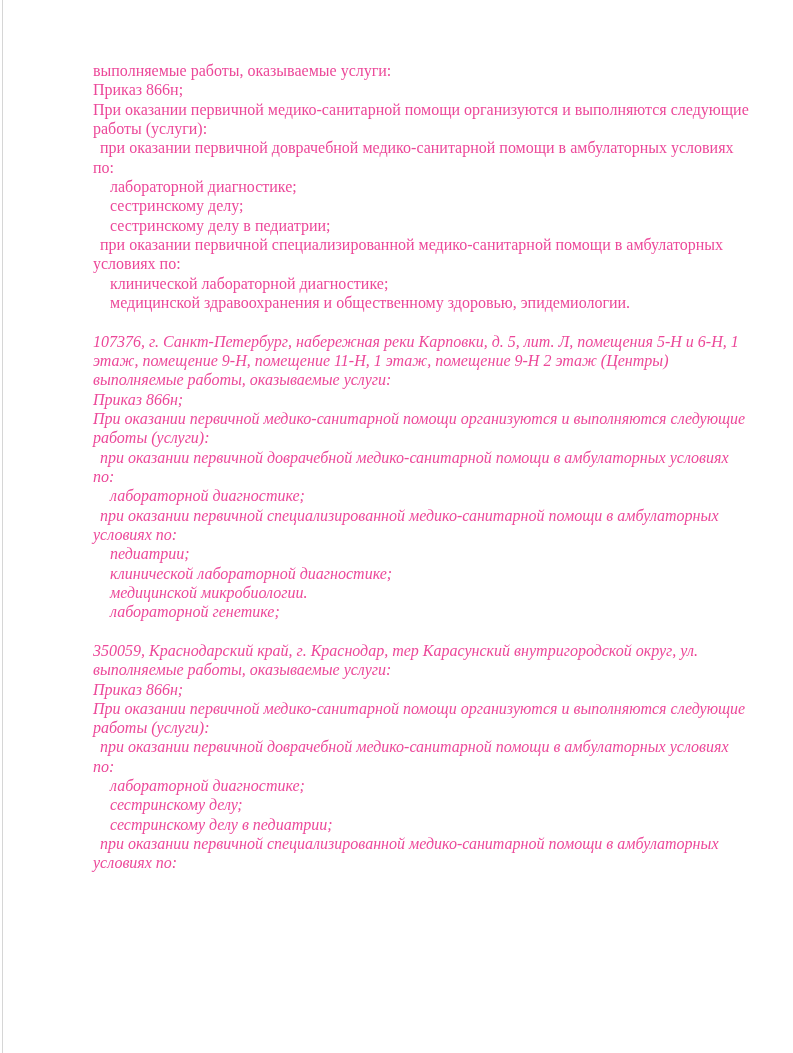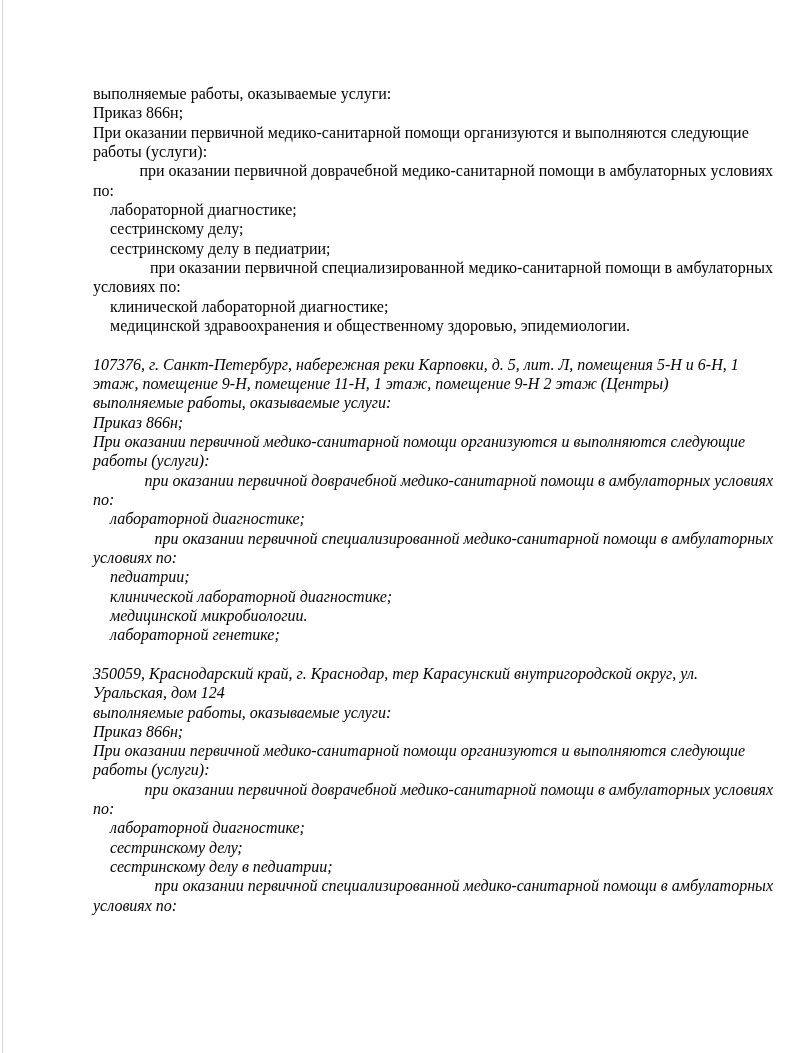--- a/index.html
+++ b/index.html
@@ -35,29 +35,29 @@
   }
   .block + .block {
     margin-top: 19.33px; 
     font-style: italic;
   }
   .line {
     height: 19.33px;
     white-space: pre;
   }
   .ind0 { padding-left: 0; }
-  .ind1 { padding-left: 7px; text-align: right; }
+  .ind1 { padding-left: 7px; }
   .ind2 { padding-left: 17px; }
 </style>
 </head>
 <body style="background: rgb(255, 255, 255);">
 
 <div class="page">
   <div class="page-edge" style="background: rgb(214, 214, 214);"></div>
-  <main class="doc" style="color: #000000; margin-top: 23px;">
+  <main class="doc" style="color: #ec4899;">
       <section class="block">
         <div class="line ind0">выполняемые работы, оказываемые услуги:</div>
         <div class="line ind0">Приказ 866н;</div>
         <div class="line ind0">При оказании первичной медико-санитарной помощи организуются и выполняются следующие</div>
         <div class="line ind0">работы (услуги):</div>
         <div class="line ind1">при оказании первичной доврачебной медико-санитарной помощи в амбулаторных условиях</div>
         <div class="line ind0">по:</div>
         <div class="line ind2">лабораторной диагностике;</div>
         <div class="line ind2">сестринскому делу;</div>
         <div class="line ind2">сестринскому делу в педиатрии;</div>
@@ -78,21 +78,20 @@
         <div class="line ind2">лабораторной диагностике;</div>
         <div class="line ind1">при оказании первичной специализированной медико-санитарной помощи в амбулаторных</div>
         <div class="line ind0">условиях по:</div>
         <div class="line ind2">педиатрии;</div>
         <div class="line ind2">клинической лабораторной диагностике;</div>
         <div class="line ind2">медицинской микробиологии.</div>
         <div class="line ind2">лабораторной генетике;</div>
       </section>
       <section class="block">
         <div class="line ind0">350059, Краснодарский край, г. Краснодар, тер Карасунский внутригородской округ, ул.</div>
-        <div class="line ind0">Уральская, дом 124</div>
         <div class="line ind0">выполняемые работы, оказываемые услуги:</div>
         <div class="line ind0">Приказ 866н;</div>
         <div class="line ind0">При оказании первичной медико-санитарной помощи организуются и выполняются следующие</div>
         <div class="line ind0">работы (услуги):</div>
         <div class="line ind1">при оказании первичной доврачебной медико-санитарной помощи в амбулаторных условиях</div>
         <div class="line ind0">по:</div>
         <div class="line ind2">лабораторной диагностике;</div>
         <div class="line ind2">сестринскому делу;</div>
         <div class="line ind2">сестринскому делу в педиатрии;</div>
         <div class="line ind1">при оказании первичной специализированной медико-санитарной помощи в амбулаторных</div>

